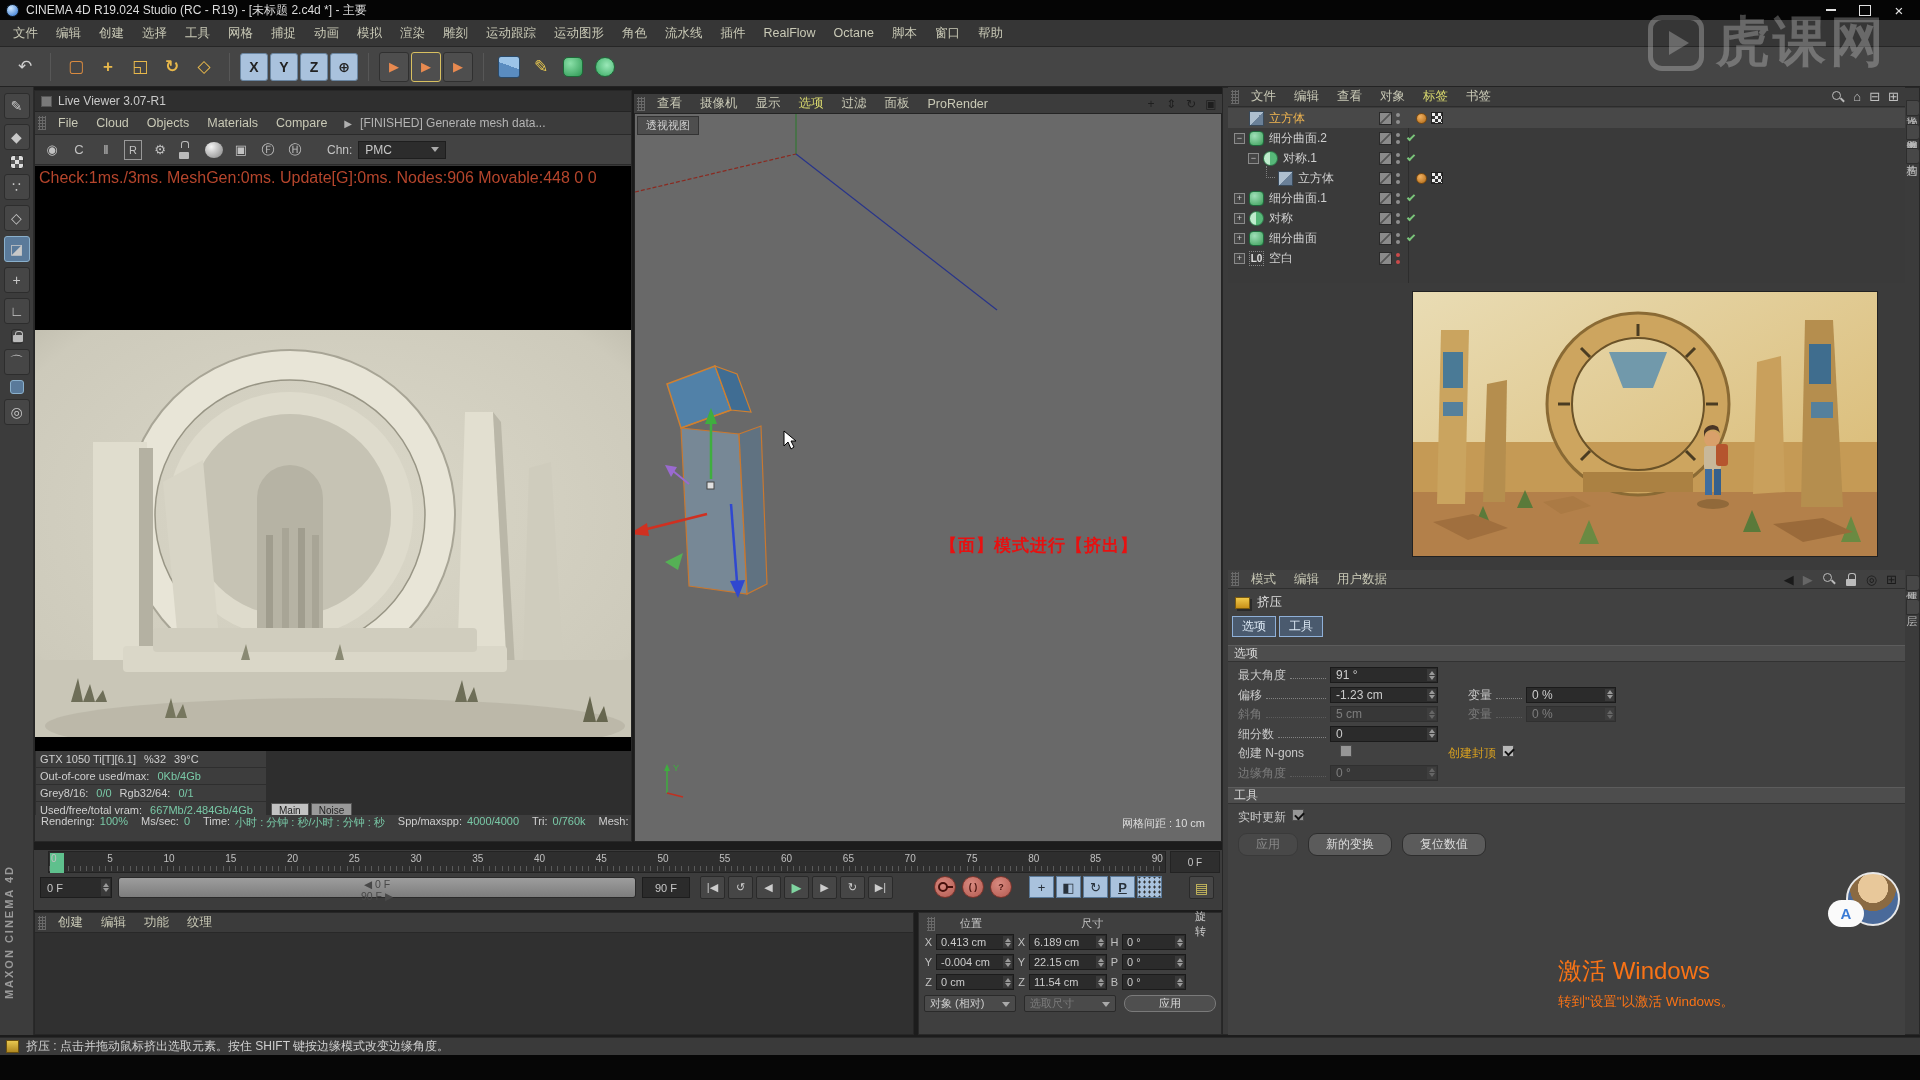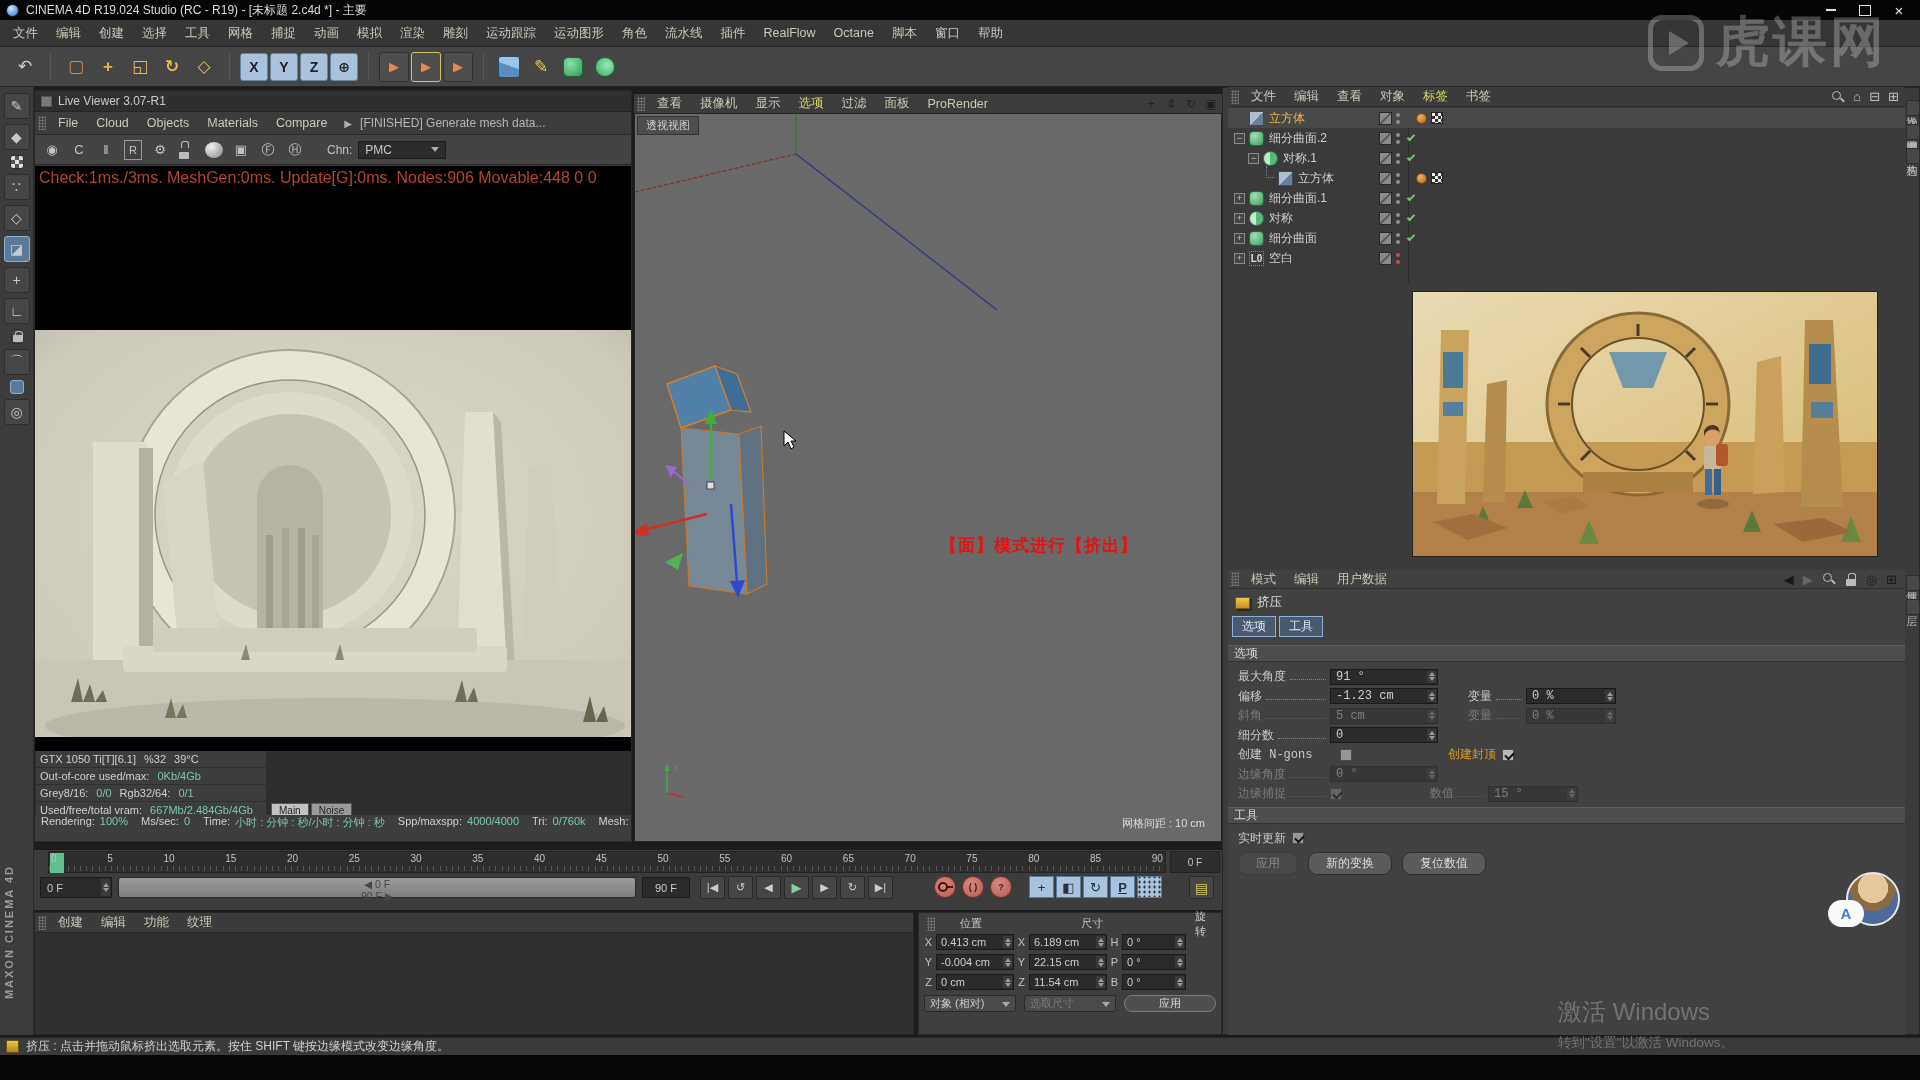--- a/index.html
+++ b/index.html
@@ -141,21 +141,21 @@
 .attr{left:1228px;top:570px;width:677px;height:465px;background:#414141;border:none;font-size:12px;}
 .attr-menu{height:19px;display:flex;align-items:center;border-bottom:1px solid #2e2e2e;}
 .attr-hicons{margin-left:auto;display:flex;gap:9px;align-items:center;padding-right:8px;color:#1a1a1a;font-size:13px;}
 .attr-hicons .dim{color:#666;}
 .aobj{display:flex;align-items:center;gap:7px;padding:5px 7px 3px;color:#dedede;font-size:12.5px;}
 .exticon{width:15px;height:12px;background:linear-gradient(180deg,#f0c84a,#c89018);border:1px solid #7a5a10;box-shadow:2px 2px 0 rgba(0,0,0,.35);}
 .atabs{display:flex;padding:2px 4px 5px;gap:3px;}
 .atab{border:1px solid #8fb0d8;background:#4a5a6e;color:#dce8f4;padding:1px 9px;font-size:12px;}
 .asec{height:17px;background:#4d4d4d;border-top:1px solid #5c5c5c;border-bottom:1px solid #323232;color:#d8d8d8;
   display:flex;align-items:center;padding-left:6px;margin:3px 0 5px;}
-.arow{display:flex;align-items:center;height:19.5px;padding-left:10px;color:#c8c8c8;font-family:Liberation Mono, monospace;}
+.arow{display:flex;align-items:flex-start;height:19.5px;padding-left:10px;color:#c8c8c8;}
 .albl{width:92px;display:flex;align-items:baseline;flex:none;}
 .albl .lead{flex:1;border-bottom:1px dotted #838383;margin:0 4px;height:10px;}
 .albl2{width:58px;margin-left:30px;}
 .afield{width:108px;height:16px;background:#2b2b2b;border:1px solid #1b1b1b;color:#ccc;display:flex;align-items:center;padding:0 5px;position:relative;flex:none;}
 .afield.sm{width:90px;}
 .orange{color:#d8a020;}
 .abtns{display:flex;gap:10px;padding:4px 0 0 10px;}
 .abtn{background:#5b5b5b;border:1px solid #2d2d2d;border-radius:9px;padding:2px 17px;color:#dcdcdc;font-size:12px;}
 .abtn.off{color:#8a8a8a;background:#484848;border-color:#3a3a3a;}
 
@@ -196,21 +196,21 @@
 .codrop{width:92px;height:17px;background:#4a4a4a;border:1px solid #2a2a2a;border-radius:2px;color:#ccc;
   display:flex;align-items:center;justify-content:space-between;padding:0 5px;}
 .codrop .caret{margin-top:6px;}
 .codrop.off{color:#7d7d7d;}
 .coapply{width:92px;height:17px;background:#4f4f4f;border:1px solid #7a7a7a;border-radius:8px;color:#ddd;display:flex;align-items:center;justify-content:center;}
 
 .statusbar{position:absolute;left:0;top:1037px;width:1920px;height:18px;background:#3a3a3a;border-top:1px solid #282828;
   display:flex;align-items:center;color:#cfcfcf;font-size:12px;}
 .sbicon{width:13px;height:13px;background:linear-gradient(180deg,#e8c850,#b08820);border:1px solid #6a5010;margin:0 7px 0 6px;}
 .blackstrip{position:absolute;left:0;top:1055px;width:1920px;height:25px;background:#060606;}
-.activate{position:absolute;left:1558px;top:955px;color:#737373;z-index:7;margin-top:41px;}
+.activate{position:absolute;left:1558px;top:955px;color:#f97316;z-index:7;}
 .activate .l1{font-size:24px;}
 .activate .l2{font-size:13.5px;margin-top:6px;}
 .avatar{position:absolute;left:1846px;top:872px;width:54px;height:54px;border-radius:50%;z-index:20;border:2px solid #e8e8e8;
   background:radial-gradient(circle at 50% 28%,#e8c89a 0 34%,#8a6a42 35% 52%,#4a6a9a 53% 100%);}
 .avbadge{position:absolute;left:1828px;top:900px;width:36px;height:27px;background:#fafafa;border-radius:14px;z-index:21;
   color:#3a7bd5;font-weight:bold;font-size:15px;display:flex;align-items:center;justify-content:center;}
 .wm{position:absolute;left:1648px;top:6px;display:flex;align-items:center;gap:12px;opacity:.25;color:#fff;z-index:60;pointer-events:none;}
 .wm-logo{width:56px;height:56px;border:5px solid #fff;border-radius:14px;position:relative;}
 .wm-logo::after{content:"";position:absolute;left:16px;top:11px;border-left:20px solid #fff;border-top:12px solid transparent;border-bottom:12px solid transparent;}
 .wm-text{font-size:54px;font-weight:bold;letter-spacing:3px;}
@@ -782,36 +782,20 @@
   <div class="arow dis">
     <span class="albl">
         <span>边缘角度</span>
         <span class="lead"></span>
       </span>
     <span class="afield spinf">
         <span>0 °</span>
         <span class="spin"></span>
       </span>
   </div>
-  <div class="arow dis">
-    <span class="albl">
-        <span>边缘捕捉</span>
-        <span class="lead"></span>
-      </span>
-    <span class="chk on"></span>
-    <span style="width:88px"></span>
-    <span class="albl" style="width:58px">
-        <span>数值</span>
-        <span class="lead"></span>
-      </span>
-    <span class="afield sm spinf">
-        <span>15 °</span>
-        <span class="spin"></span>
-      </span>
-  </div>
   <div class="asec">工具</div>
   <div class="arow">
     <span>实时更新</span>
     <span class="chk on" style="margin-left:6px"></span>
   </div>
   <div class="abtns">
     <span class="abtn off">应用</span>
     <span class="abtn">新的变换</span>
     <span class="abtn">复位数值</span>
   </div>

